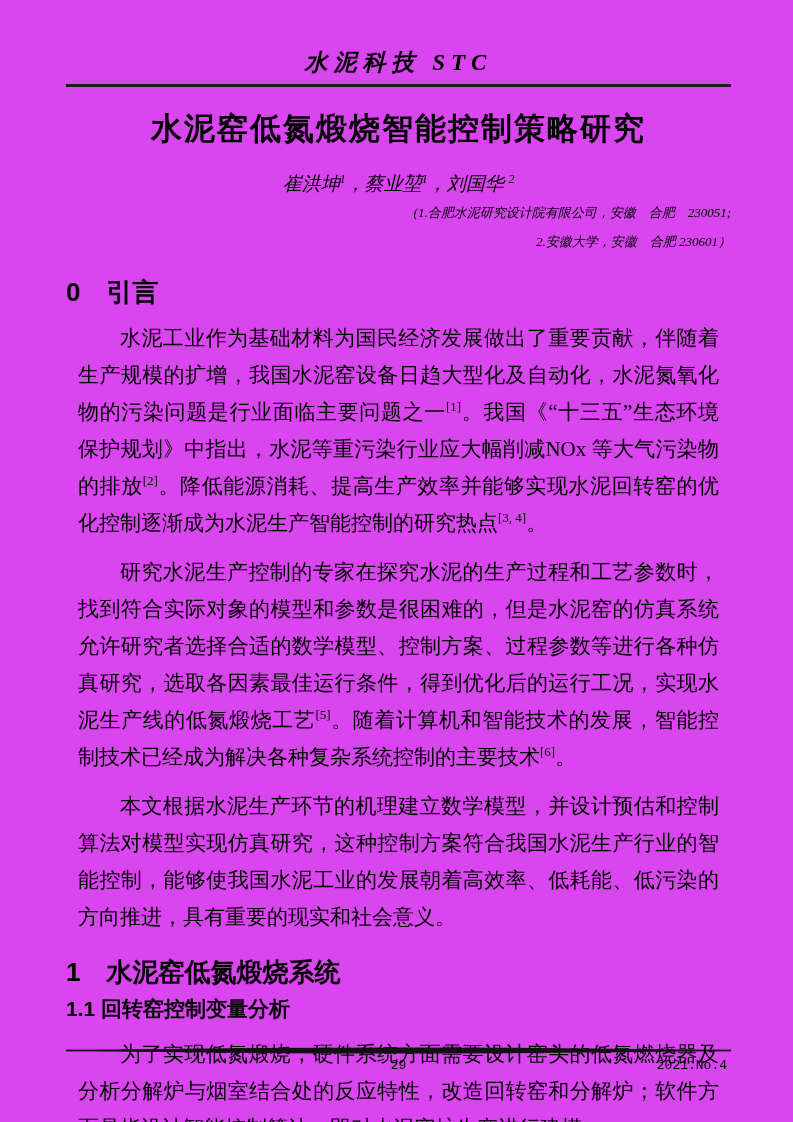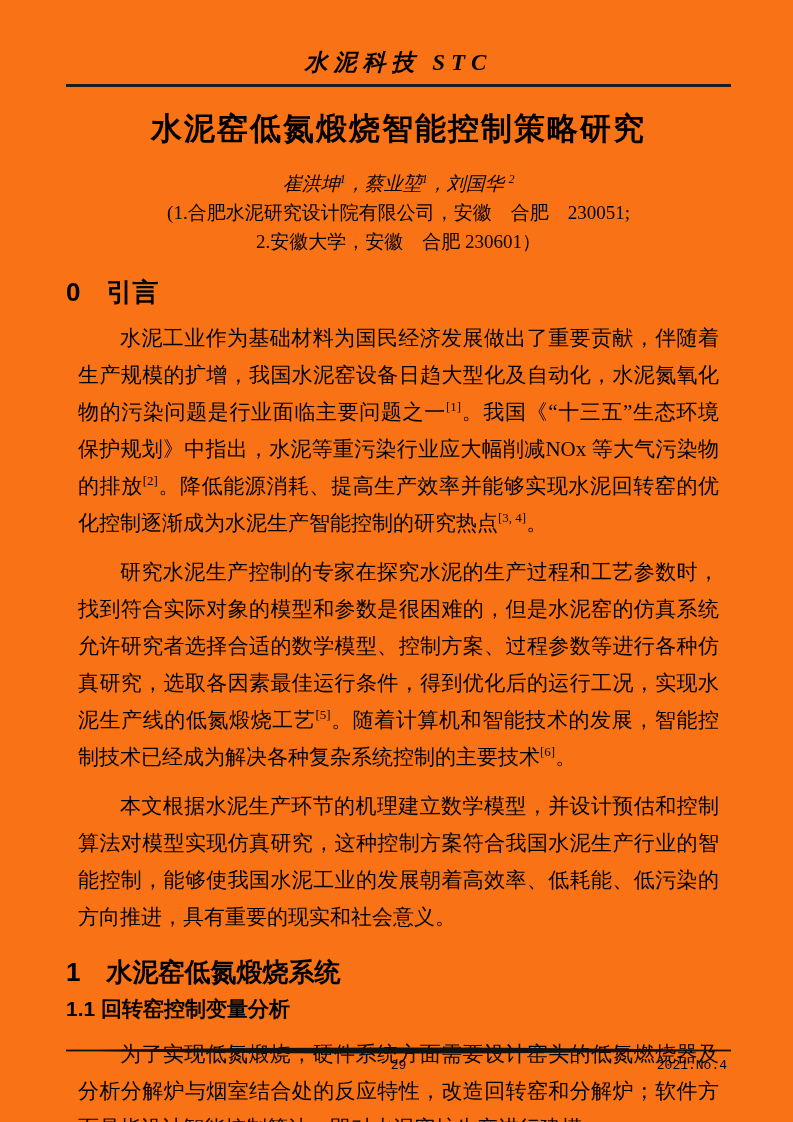--- a/index.html
+++ b/index.html
@@ -5,21 +5,21 @@
   html, body {
     margin: 0;
     padding: 0;
     background: #ffffff;
   }
   .page {
     position: relative;
     width: 793px;
     height: 1122px;
     margin: 0 auto;
-    background: #f97316;
+    background: #d946ef;
     color: #000;
     font-family: "Liberation Serif", "DejaVu Serif", serif;
     overflow: hidden;
   }
   .content {
     padding: 0 62px 0 66px;
   }
   
   .journal-header {
     padding-top: 46px;
@@ -49,23 +49,24 @@
     margin-top: 15px;
     text-align: center;
     font-size: 19px;
     line-height: 28px;
     font-style: italic;
   }
   .authors sup, .affiliation sup {
     font-size: 12px;
   }
   .affiliation {
-    text-align: center;
-    font-size: 19px;
+    text-align: right;
+    font-size: 13px;
     line-height: 29px;
+    font-style: italic;
   }
   
   .heading-l1 {
     margin-top: 20px;
     margin-bottom: 6px;
     font-size: 26px;
     line-height: 32px;
     font-weight: bold;
     font-family: "Liberation Sans", "DejaVu Sans", sans-serif;
   }

